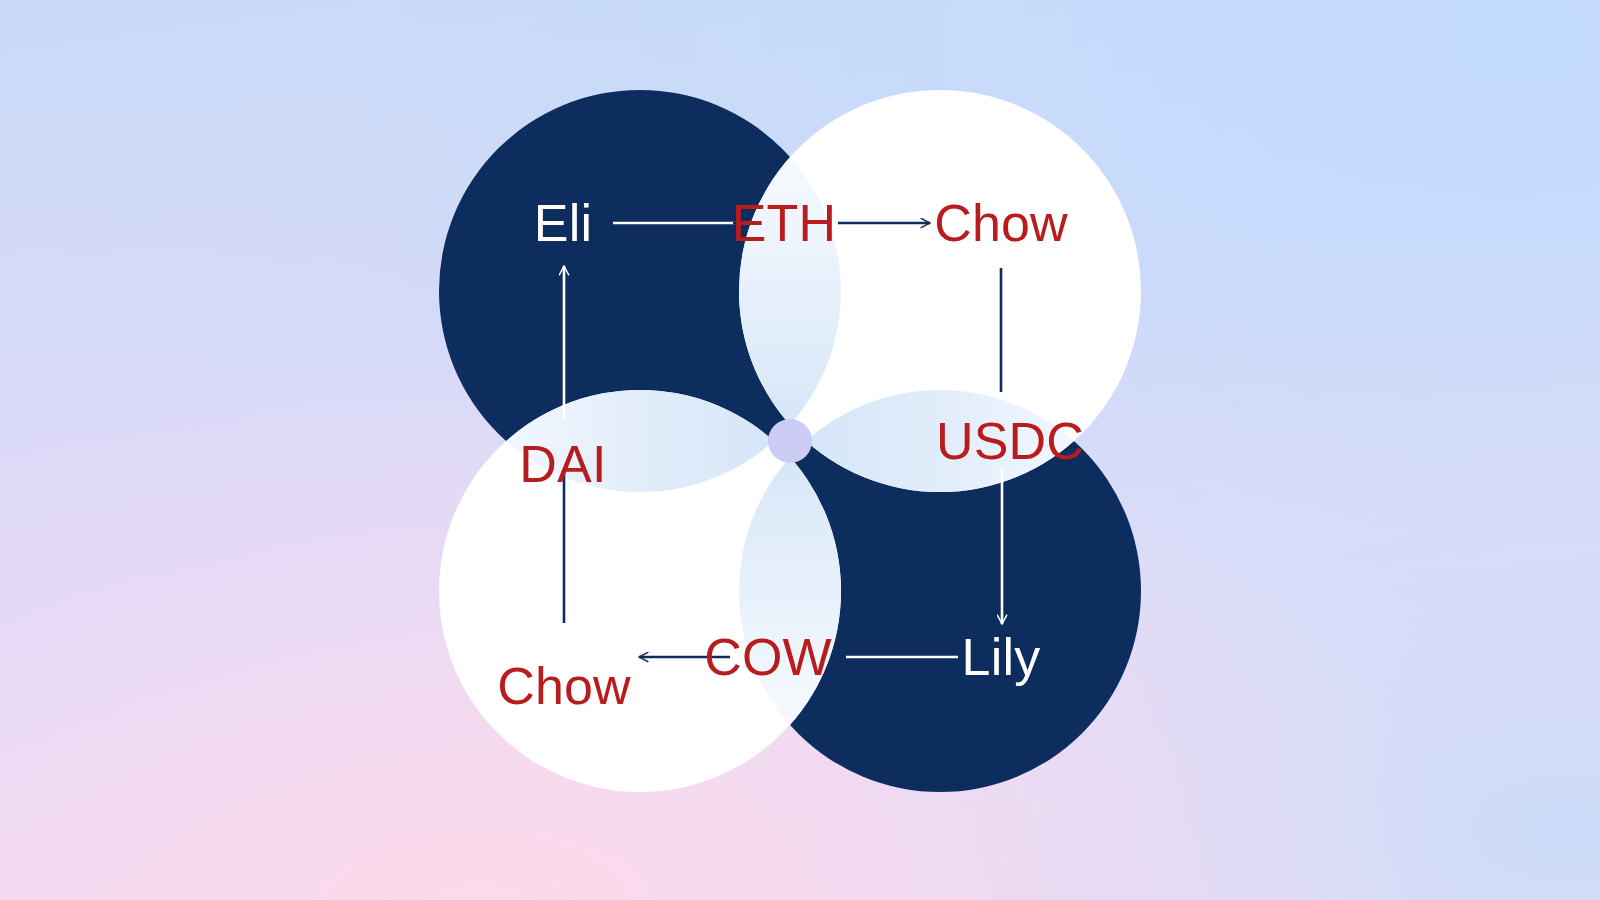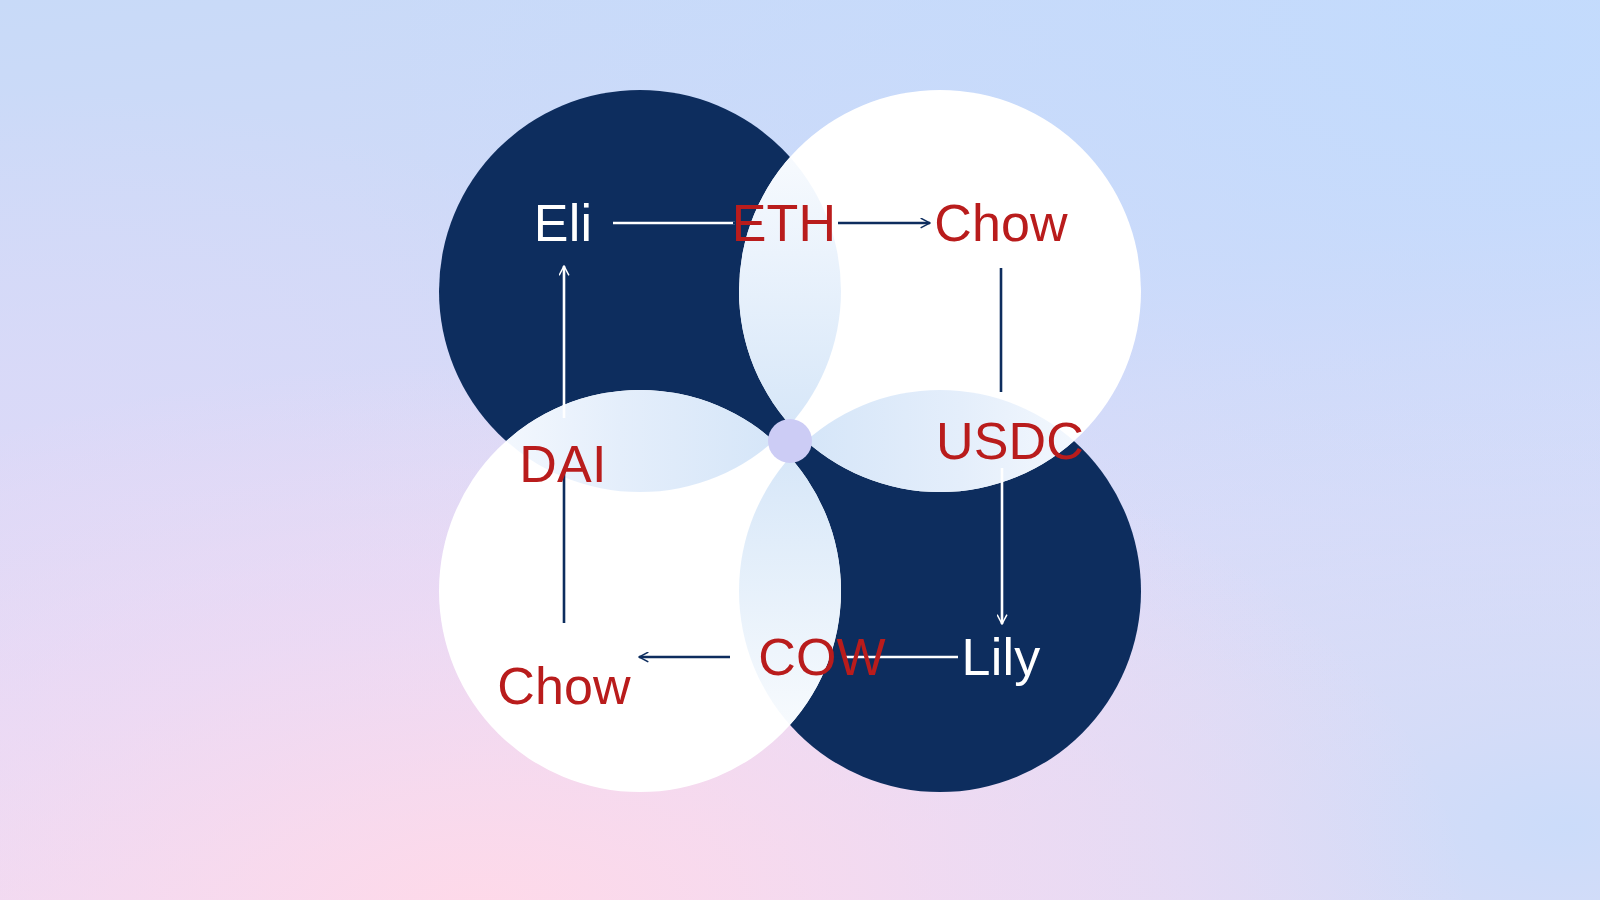--- a/index.html
+++ b/index.html
@@ -195,17 +195,17 @@
   <div class="lbl navy" style="left:784px;top:223px;">ETH</div>
 
   <div class="lbl navy" style="left:1001px;top:223px;">Chow</div>
 
   <div class="lbl navy" style="left:563px;top:464px;">DAI</div>
 
   <div class="lbl navy" style="left:1010px;top:441px;">USDC</div>
 
   <div class="lbl navy" style="left:564px;top:686px;">Chow</div>
 
-  <div class="lbl navy" style="left:822px;top:657px;">COW</div>
+  <div class="lbl navy" style="left:768px;top:657px;">COW</div>
 
   <div class="lbl white" style="left:1001px;top:657px;">Lily</div>
 
 </div>
 
 </body></html>

